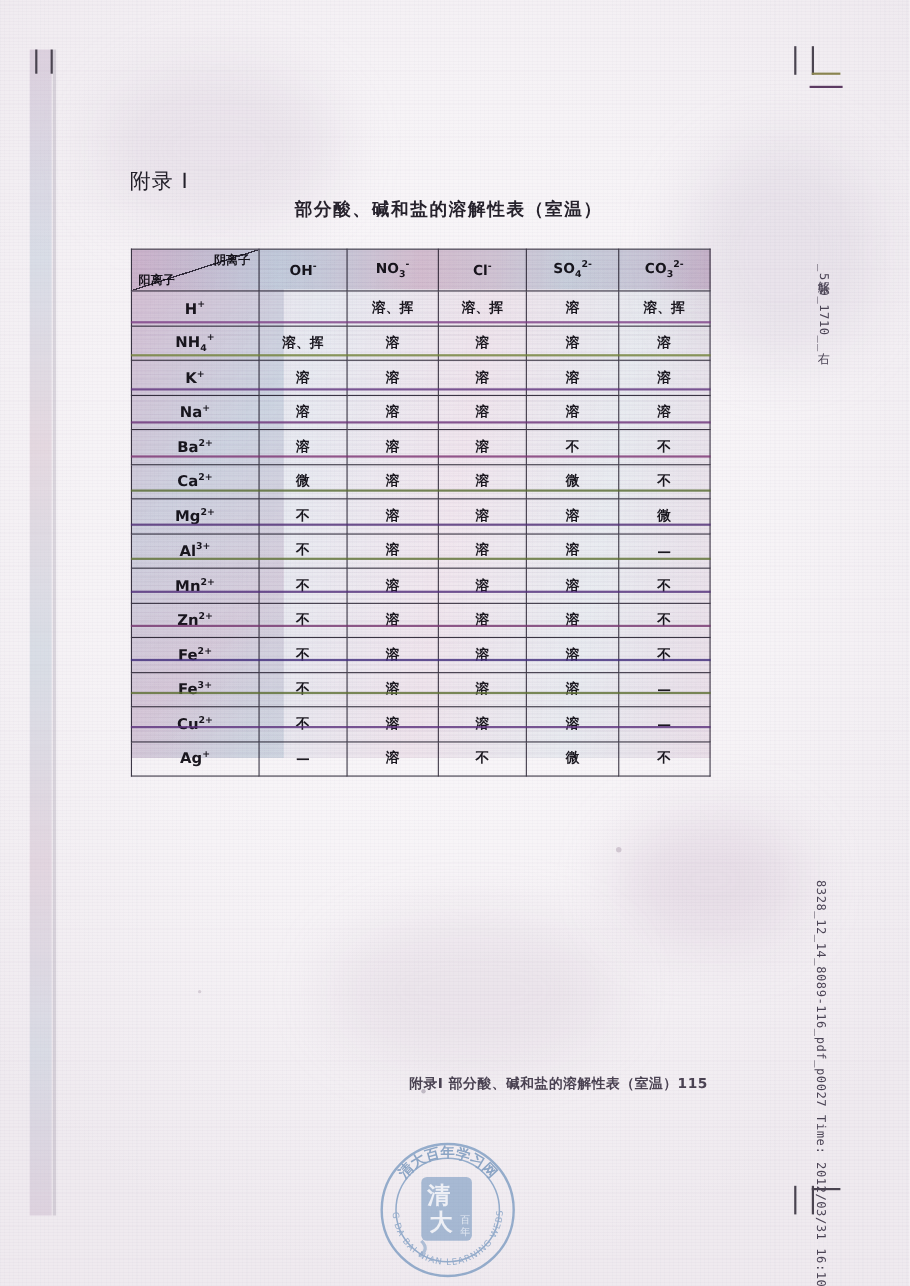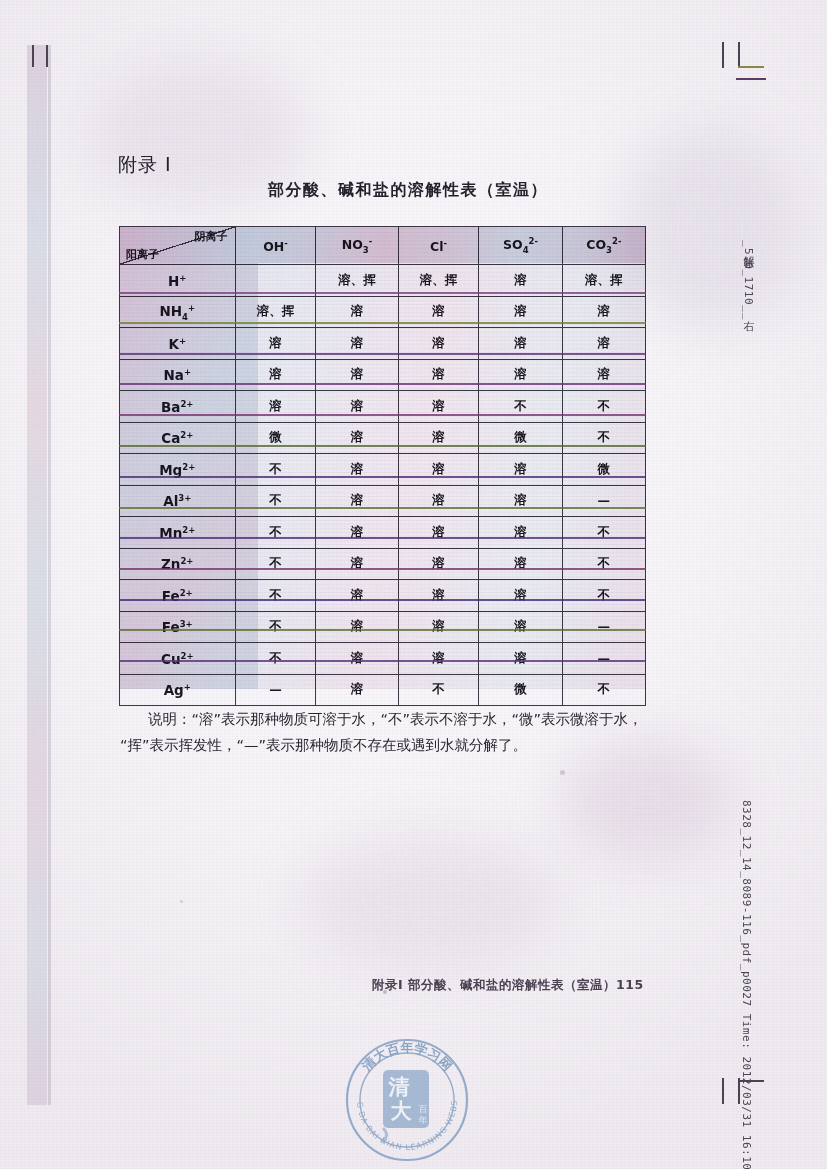--- a/index.html
+++ b/index.html
@@ -312,24 +312,20 @@
     <div class="linefx" style="left:119px;top:414px;width:527px;background:#7a3170;"></div>
     <div class="linefx" style="left:119px;top:445px;width:527px;background:#55692e;"></div>
     <div class="linefx" style="left:119px;top:476px;width:527px;background:#4d2b74;"></div>
     <div class="linefx" style="left:119px;top:507px;width:527px;background:#5b6e30;"></div>
     <div class="linefx" style="left:119px;top:537px;width:527px;background:#4f2b78;"></div>
     <div class="linefx" style="left:119px;top:568px;width:527px;background:#74336e;"></div>
     <div class="linefx" style="left:119px;top:599px;width:527px;background:#3f2a7a;"></div>
     <div class="linefx" style="left:119px;top:629px;width:527px;background:#5b6e30;"></div>
     <div class="linefx" style="left:119px;top:660px;width:527px;background:#5a2f7c;"></div>
 
-    <div class="note">
-      <span class="l1">说明：“溶”表示那种物质可溶于水，“不”表示不溶于水，“微”表示微溶于水，</span>
-      <span class="l2">“挥”表示挥发性，“—”表示那种物质不存在或遇到水就分解了。</span>
-    </div>
 
     <div class="footer">附录Ⅰ  部分酸、碱和盐的溶解性表（室温）115</div>
 
     <div class="vtext" id="vtop">_解张5.0_1710_右_</div>
     <div class="vtext" id="vbot">8328_12_14_8089-116_pdf_p0027 Time: 2012/03/31 16:10:31</div>
 
     <div class="wm">
       <svg viewBox="0 0 128 128" width="128" height="128" aria-hidden="true">
         <defs>
           <path id="arcTop" d="M 16 64 A 48 48 0 0 1 112 64"></path>

